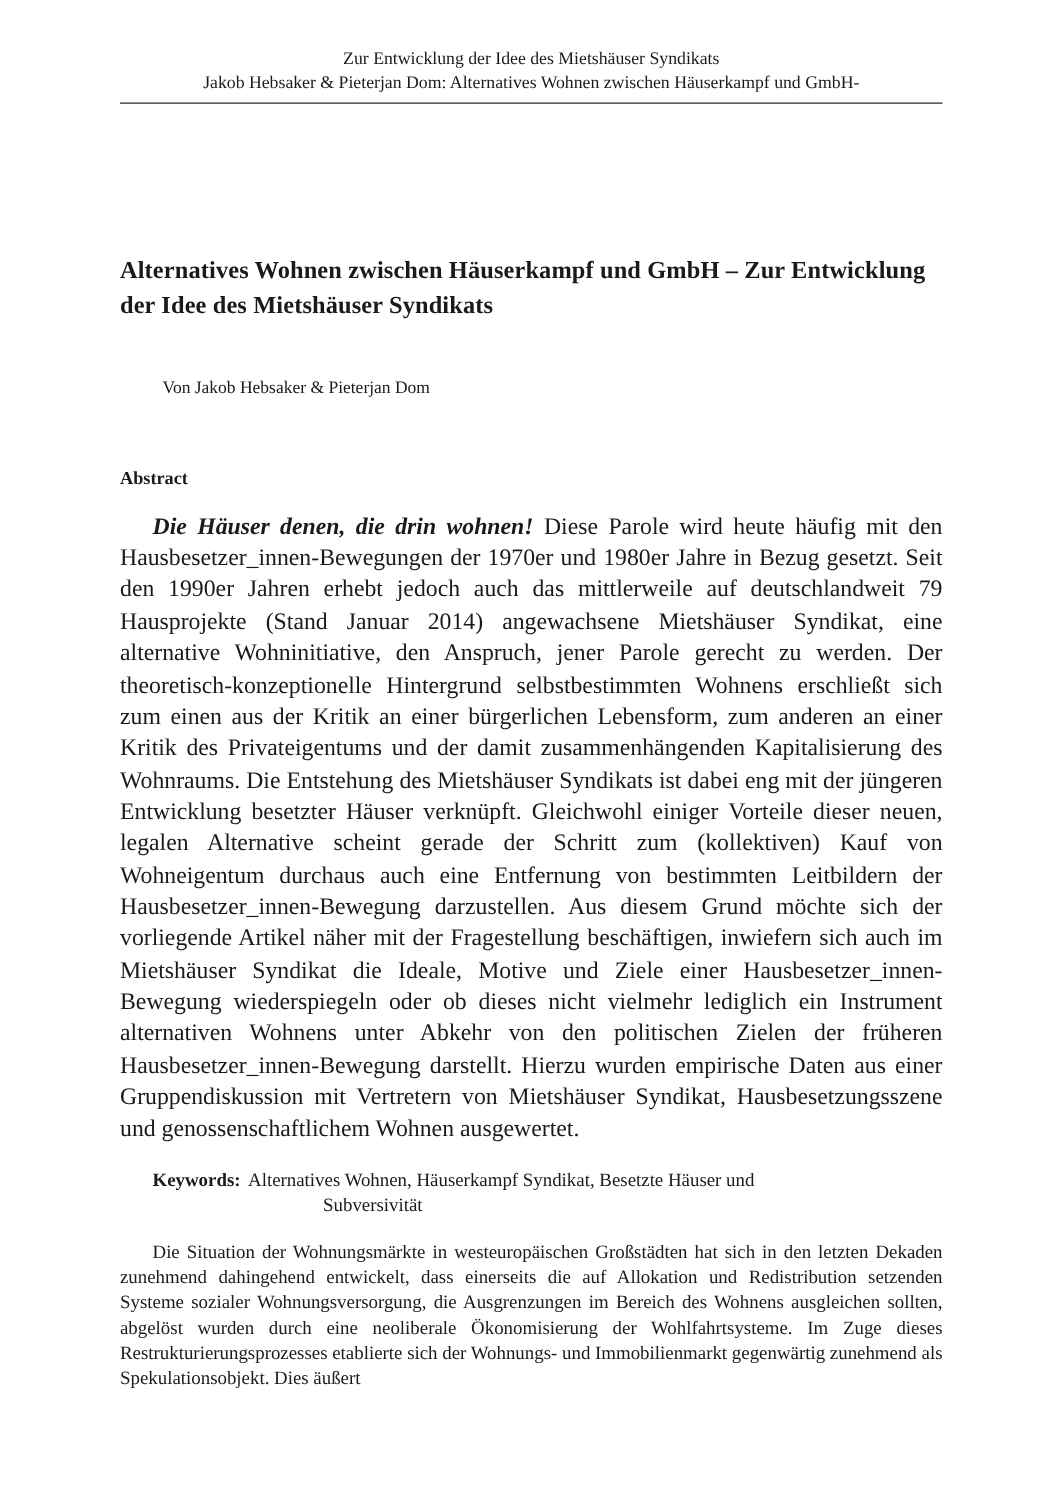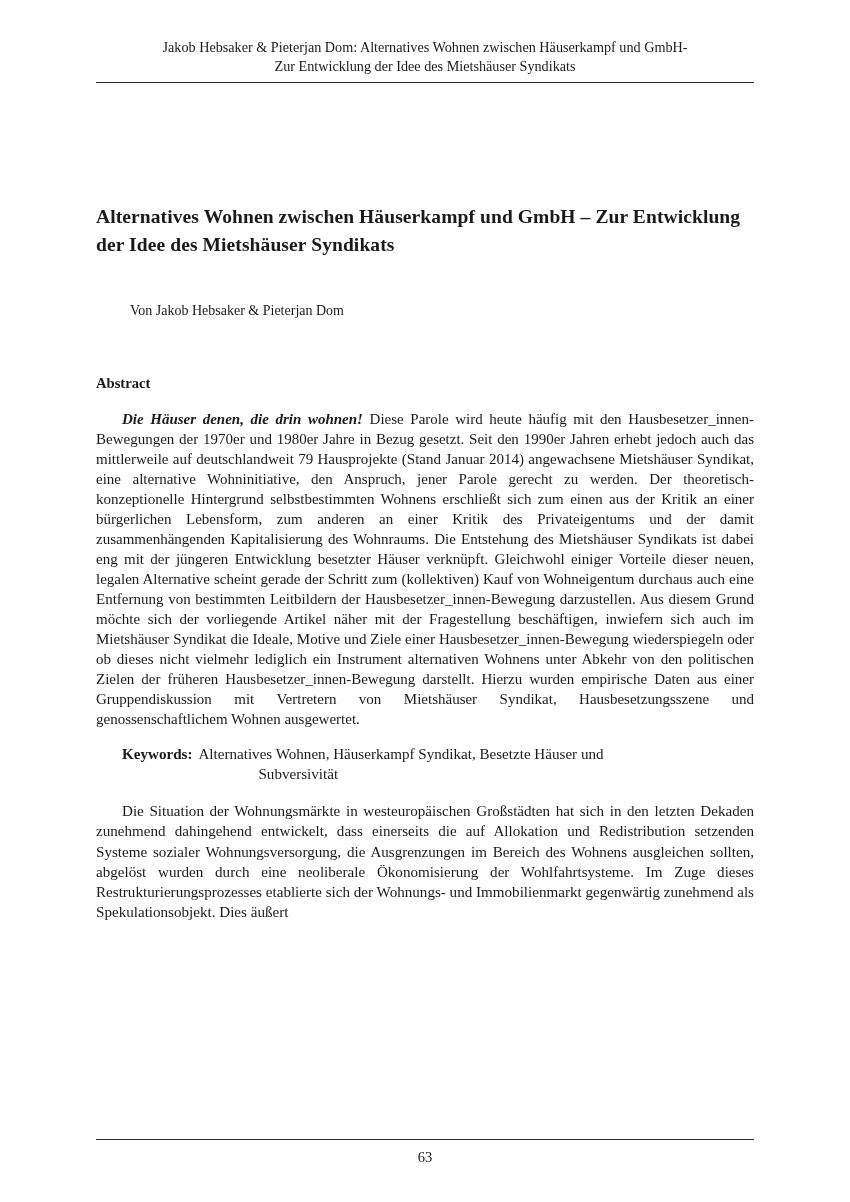--- a/index.html
+++ b/index.html
@@ -46,21 +46,21 @@
     font-size: 14px;
   }
   
   .section-heading {
     margin-top: 56px;
     font-size: 14.6px;
     font-weight: bold;
   }
   .abstract-body {
     margin-top: 17px;
-    font-size: 15px;
+    font-size: 19px;
     line-height: 1.335;
     text-align: justify;
     text-indent: 26px;
     hyphens: manual;
   }
   .abstract-body .lead {
     font-style: italic;
     font-weight: bold;
   }
   .keywords {
@@ -109,22 +109,22 @@
     font-size: 14.5px;
   }
 </style>
 </head>
 <body>
 
 <div class="page">
 
   <header>
     <div class="runhead">
+      <div>Zur Entwicklung der Idee des Mietshäuser Syndikats</div>
       <div>Jakob Hebsaker &amp; Pieterjan Dom: Alternatives Wohnen zwischen Häuserkampf und GmbH-</div>
-      <div>Zur Entwicklung der Idee des Mietshäuser Syndikats</div>
     </div>
     <div class="runhead-rule"></div>
   </header>
 
   <h1 class="title">Alternatives Wohnen zwischen Häuserkampf und GmbH – Zur Entwicklung der Idee des Mietshäuser Syndikats</h1>
 
   <div class="byline">Von Jakob Hebsaker &amp; Pieterjan Dom</div>
 
   <h2 class="section-heading">Abstract</h2>
 
@@ -134,18 +134,14 @@
     <span class="kw-label">Keywords:</span>
     <span class="kw-values">
       <span>Alternatives Wohnen, Häuserkampf Syndikat, Besetzte Häuser und</span>
       <span class="kw-second">Subversivität</span>
     </span>
   </div>
 
 
   <p class="intro-body">Die Situation der Wohnungsmärkte in westeuropäischen Großstädten hat sich in den letzten Dekaden zunehmend dahingehend entwickelt, dass einerseits die auf Allokation und Redistribution setzenden Systeme sozialer Wohnungsversorgung, die Ausgrenzungen im Bereich des Wohnens ausgleichen sollten, abgelöst wurden durch eine neoliberale Ökonomisierung der Wohlfahrtsysteme. Im Zuge dieses Restrukturierungsprozesses etablierte sich der Wohnungs- und Immobilienmarkt gegenwärtig zunehmend als Spekulationsobjekt. Dies äußert</p>
 
-  <footer class="footer">
-    <div class="footer-rule"></div>
-    <div class="folio">63</div>
-  </footer>
 
 </div>
 
 </body></html>

